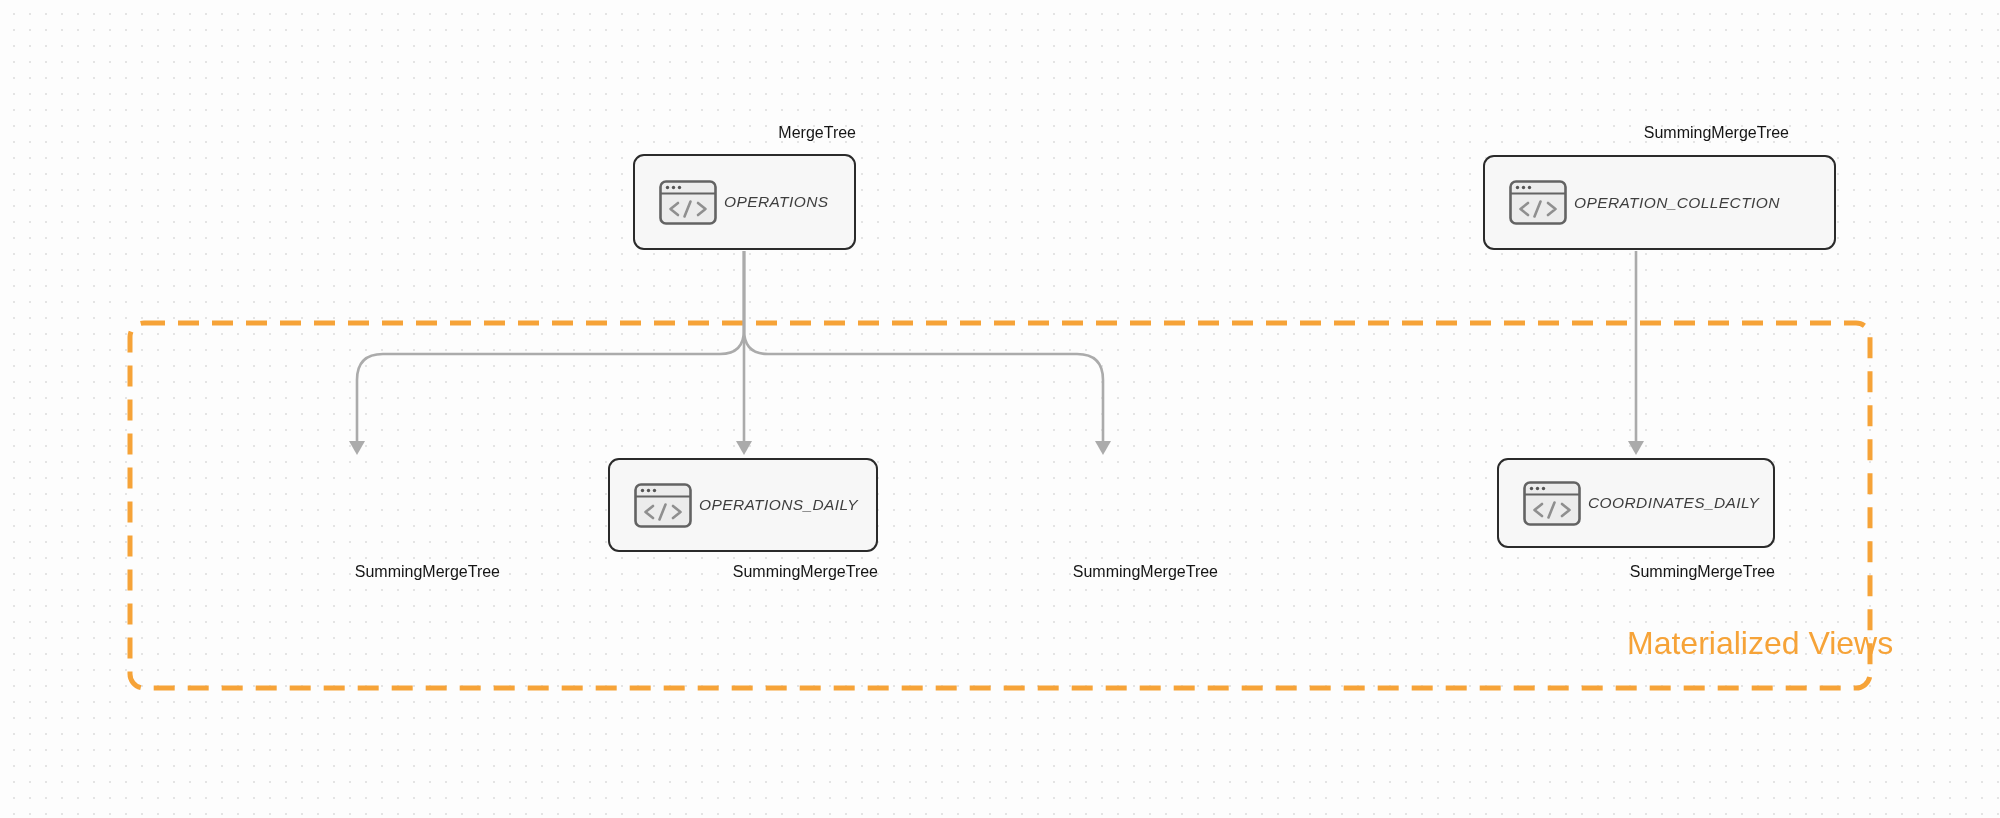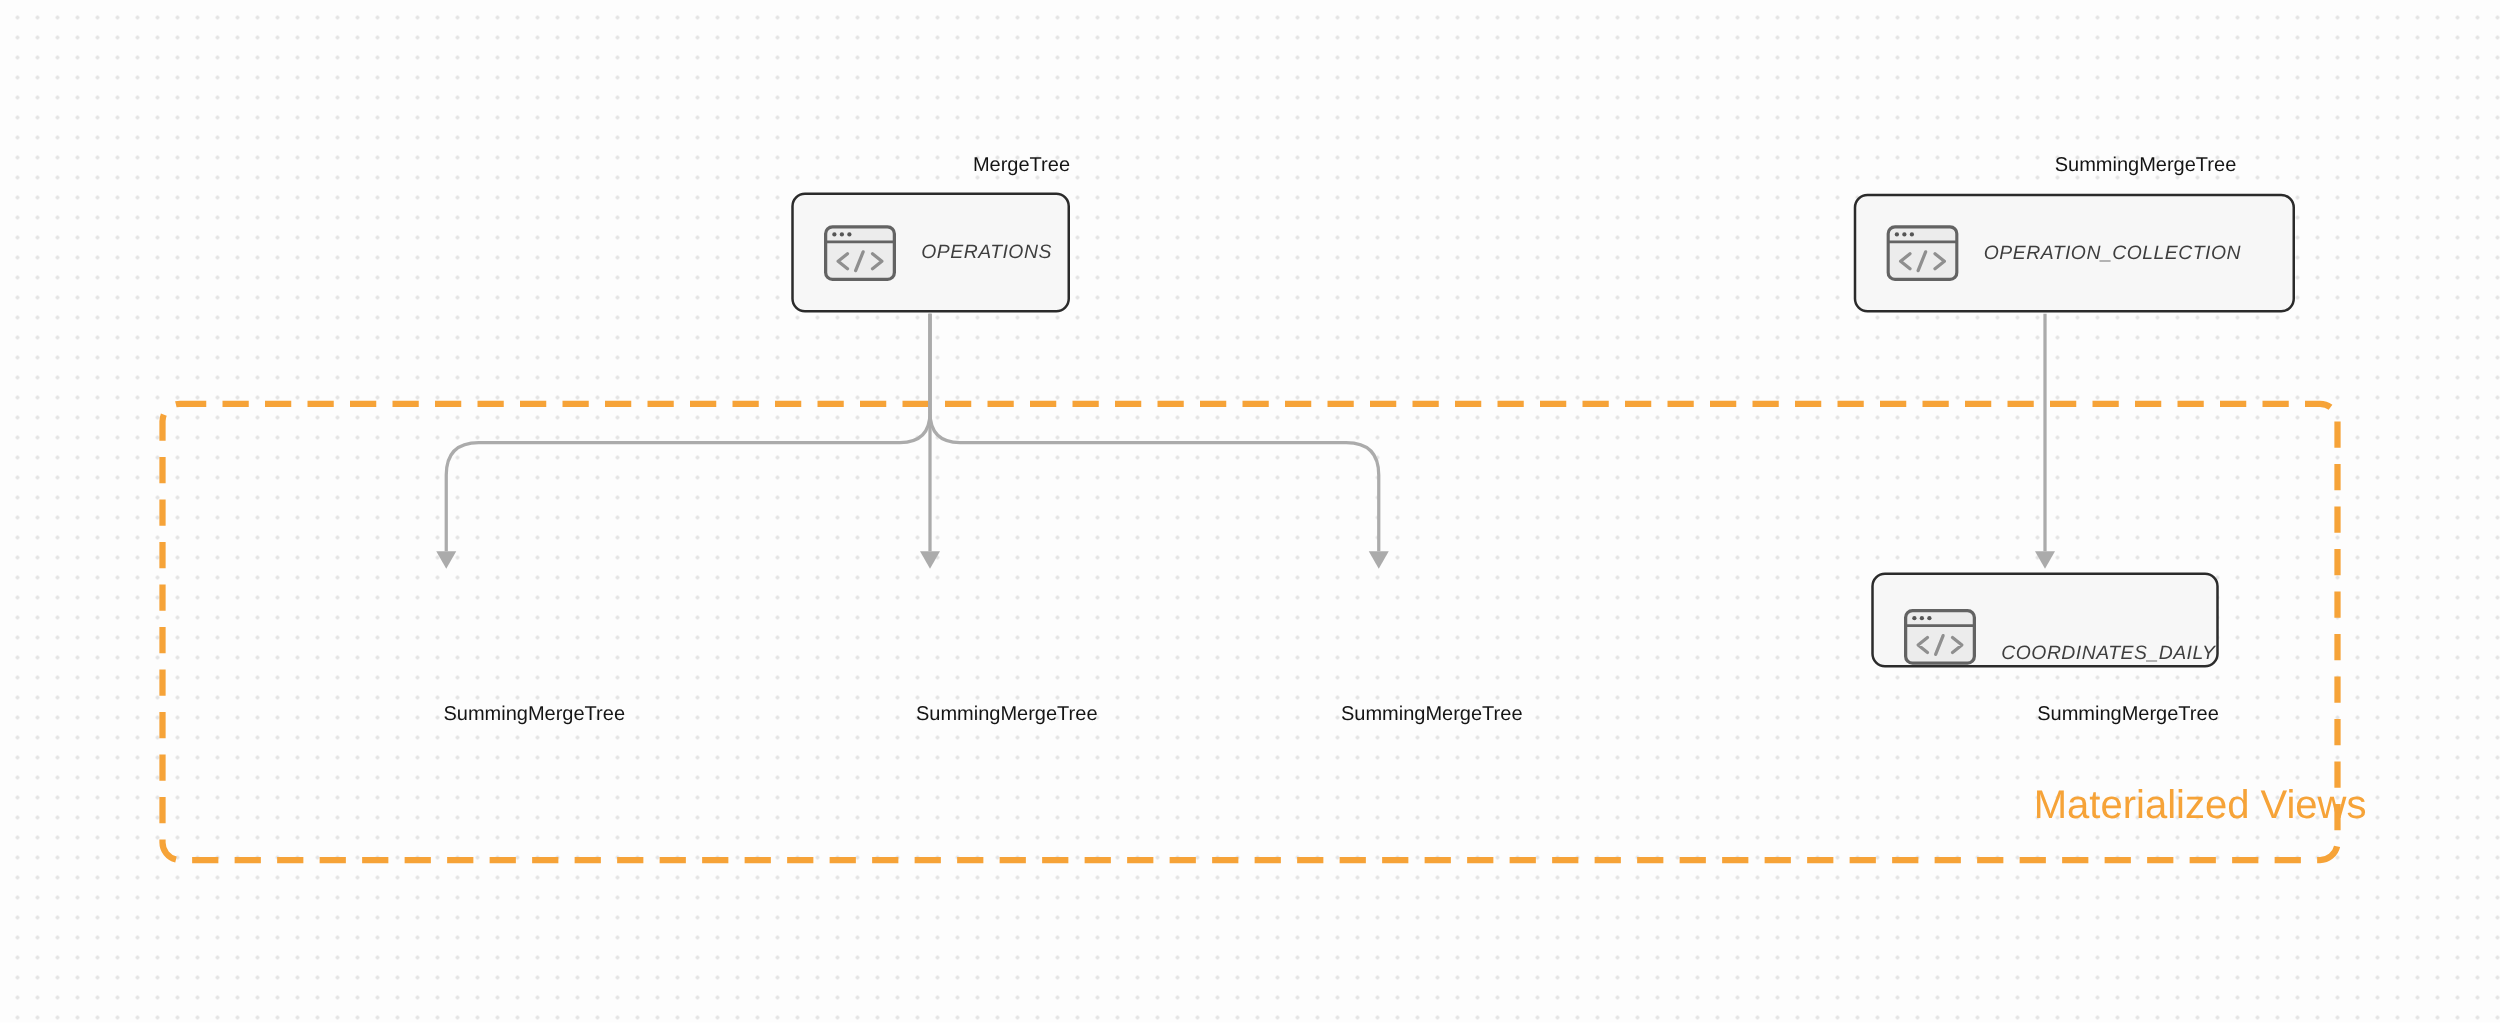--- a/index.html
+++ b/index.html
@@ -19,21 +19,21 @@
   svg.overlay {
     position: absolute; left: 0; top: 0;
     width: 2000px; height: 818px;
     pointer-events: none;
   }
   .node {
     position: absolute;
     box-sizing: border-box;
     display: flex;
     align-items: center;
-    gap: 20px;
+    gap: 7px;
     padding-left: 24px;
     background: #f7f7f7;
     border: 2.6px solid #2b2b2b;
     border-radius: 11px;
   }
   .node-label {
     font-style: italic;
     font-weight: 500;
     font-size: 15.5px;
     letter-spacing: 0.4px;
@@ -111,23 +111,36 @@
         <circle cx="8.5" cy="7.5" r="1.7" fill="#555"></circle>
           <circle cx="14.5" cy="7.5" r="1.7" fill="#555"></circle>
           <circle cx="20.5" cy="7.5" r="1.7" fill="#555"></circle>
         <path d="M19 23 L11.5 29 L19 35 M31.5 21.5 L25.5 36.5 M39 23 L46.5 29 L39 35" fill="none" stroke="#8f8f8f" stroke-width="2.6" stroke-linecap="round" stroke-linejoin="round"></path>
       </svg>
     </span>
     <span class="node-label">OPERATION_COLLECTION</span>
   </div>
 
 
+  <div class="node" style="left:608px; top:458px; width:270px; height:94px;">
+    <span class="node-icon">
+      <svg width="58" height="45" viewBox="0 0 58 45">
+        <rect x="1.5" y="1.5" width="55" height="42" rx="5.5" fill="#ececec" stroke="#636363" stroke-width="2.6"></rect>
+        <line x1="2" y1="13.5" x2="56" y2="13.5" stroke="#636363" stroke-width="2.2"></line>
+        <circle cx="8.5" cy="7.5" r="1.7" fill="#555"></circle>
+          <circle cx="14.5" cy="7.5" r="1.7" fill="#555"></circle>
+          <circle cx="20.5" cy="7.5" r="1.7" fill="#555"></circle>
+        <path d="M19 23 L11.5 29 L19 35 M31.5 21.5 L25.5 36.5 M39 23 L46.5 29 L39 35" fill="none" stroke="#8f8f8f" stroke-width="2.6" stroke-linecap="round" stroke-linejoin="round"></path>
+      </svg>
+    </span>
+    <span class="node-label">OPERATIONS_DAILY</span>
+  </div>
 
 
-  <div class="node" style="left:1497px; top:458px; width:278px; height:76px;align-items:flex-end;">
+  <div class="node" style="left:1497px; top:458px; width:278px; height:90px;">
     <span class="node-icon">
       <svg width="58" height="45" viewBox="0 0 58 45">
         <rect x="1.5" y="1.5" width="55" height="42" rx="5.5" fill="#ececec" stroke="#636363" stroke-width="2.6"></rect>
         <line x1="2" y1="13.5" x2="56" y2="13.5" stroke="#636363" stroke-width="2.2"></line>
         <circle cx="8.5" cy="7.5" r="1.7" fill="#555"></circle>
           <circle cx="14.5" cy="7.5" r="1.7" fill="#555"></circle>
           <circle cx="20.5" cy="7.5" r="1.7" fill="#555"></circle>
         <path d="M19 23 L11.5 29 L19 35 M31.5 21.5 L25.5 36.5 M39 23 L46.5 29 L39 35" fill="none" stroke="#8f8f8f" stroke-width="2.6" stroke-linecap="round" stroke-linejoin="round"></path>
       </svg>
     </span>

